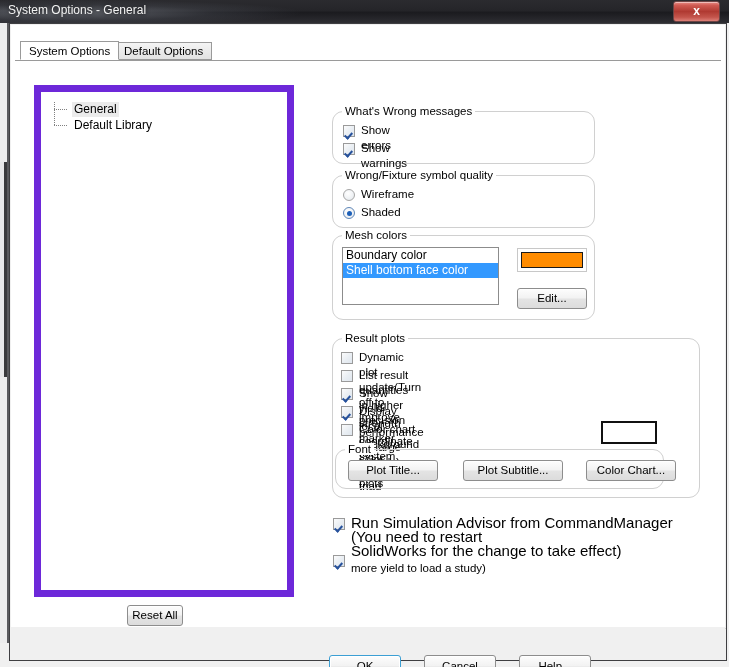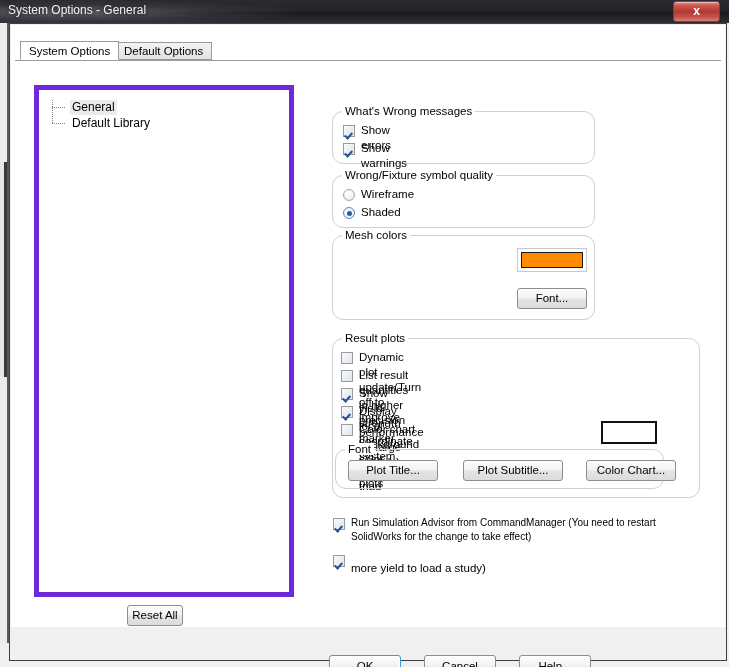--- a/index.html
+++ b/index.html
@@ -68,21 +68,21 @@
     z-index:3;top:-1px;height:19px;line-height:18px;
   }
   .tab.inactive{
     left:100px;background:linear-gradient(to bottom,#f4f4f4,#e2e2e2);
     color:#000;z-index:2;
   }
 
   
   .treepanel{
     position:absolute;left:23px;top:60px;width:260px;height:512px;
-    background:#fff;border:5px solid #6d28d9;box-sizing:border-box;
+    background:#fff;border:7px solid #6d28d9;box-sizing:border-box;
   }
   .tree-item{position:absolute;left:10px;height:15px;line-height:15px;font-size:12px;white-space:nowrap;}
   .tree-item .lbl{position:absolute;left:21px;top:0;padding:0 2px;}
   .tree-item.sel .lbl{background:#ebebeb;}
   .tree-dash{position:absolute;left:3px;top:7px;width:14px;height:1px;
     background:repeating-linear-gradient(to right,#808080 0 1px,transparent 1px 2px);}
   .tree-vert{position:absolute;left:3px;top:0;width:1px;height:16px;
     background:repeating-linear-gradient(to bottom,#808080 0 1px,transparent 1px 2px);}
 
   
@@ -207,24 +207,28 @@
           <span class="rdlabel">Wireframe</span>
         </div>
         <div class="rdrow" style="left:10px;top:31px">
           <span class="rd on"></span>
           <span class="rdlabel">Shaded</span>
         </div>
       </div>
 
       <div class="group" style="left:321px;top:210px;width:263px;height:85px">
         <div class="group-title">Mesh colors</div>
+        <div class="listbox" style="left:9px;top:11px;width:157px;height:58px">
+          <div class="row">Boundary color</div>
+          <div class="row sel">Shell bottom face color</div>
+        </div>
         <div class="swatch-frame" style="left:184px;top:12px;width:70px;height:24px">
           <div class="swatch" style="left:3px;top:3px;width:62px;height:16px;background:#FF8C00;border:1px solid #1a1a1a"></div>
         </div>
-        <div class="btn" style="position:absolute;left:184px;top:52px;width:70px;height:21px;line-height:19px">Font...</div>
+        <div class="btn" style="position:absolute;left:184px;top:52px;width:70px;height:21px;line-height:19px">Edit...</div>
       </div>
 
       <div class="group" style="left:321px;top:313px;width:368px;height:160px">
         <div class="group-title">Result plots</div>
 
         <div class="cbrow" style="left:8px;top:13px">
           <span class="cb"></span>
           <span class="cblabel">Dynamic plot update(Turn off to improve performance for large models)</span>
         </div>
         <div class="cbrow" style="left:8px;top:31px">
@@ -248,21 +252,21 @@
         <div class="group" style="left:2px;top:110px;width:329px;height:40px">
           <div class="group-title">Font</div>
           <div class="btn" style="position:absolute;left:12px;top:10px;width:90px;height:21px;line-height:19px">Plot Title...</div>
           <div class="btn" style="position:absolute;left:127px;top:10px;width:100px;height:21px;line-height:19px">Plot Subtitle...</div>
           <div class="btn" style="position:absolute;left:250px;top:10px;width:90px;height:21px;line-height:19px">Color Chart...</div>
         </div>
       </div>
 
       <div style="position:absolute;left:322px;top:492px;width:360px">
         <span class="cb checked" style="position:absolute;left:0;top:1px"></span>
-        <div style="position:absolute;left:18px;top:-1px;width:345px;line-height:14px;font-size:10px">
+        <div style="position:absolute;left:18px;top:-1px;width:345px;line-height:14px;font-size:15px">
           <span>Run Simulation Advisor from CommandManager (You need to restart</span><br>
           <span>SolidWorks for the change to take effect)</span>
         </div>
       </div>
 
       <div style="position:absolute;left:322px;top:522px;width:360px">
         <span class="cb checked" style="position:absolute;left:0;top:8px"></span>
         <div style="position:absolute;left:18px;top:0px;width:345px;line-height:14px;font-size:11.5px">
           <br>
           <span>more yield to load a study)</span>

